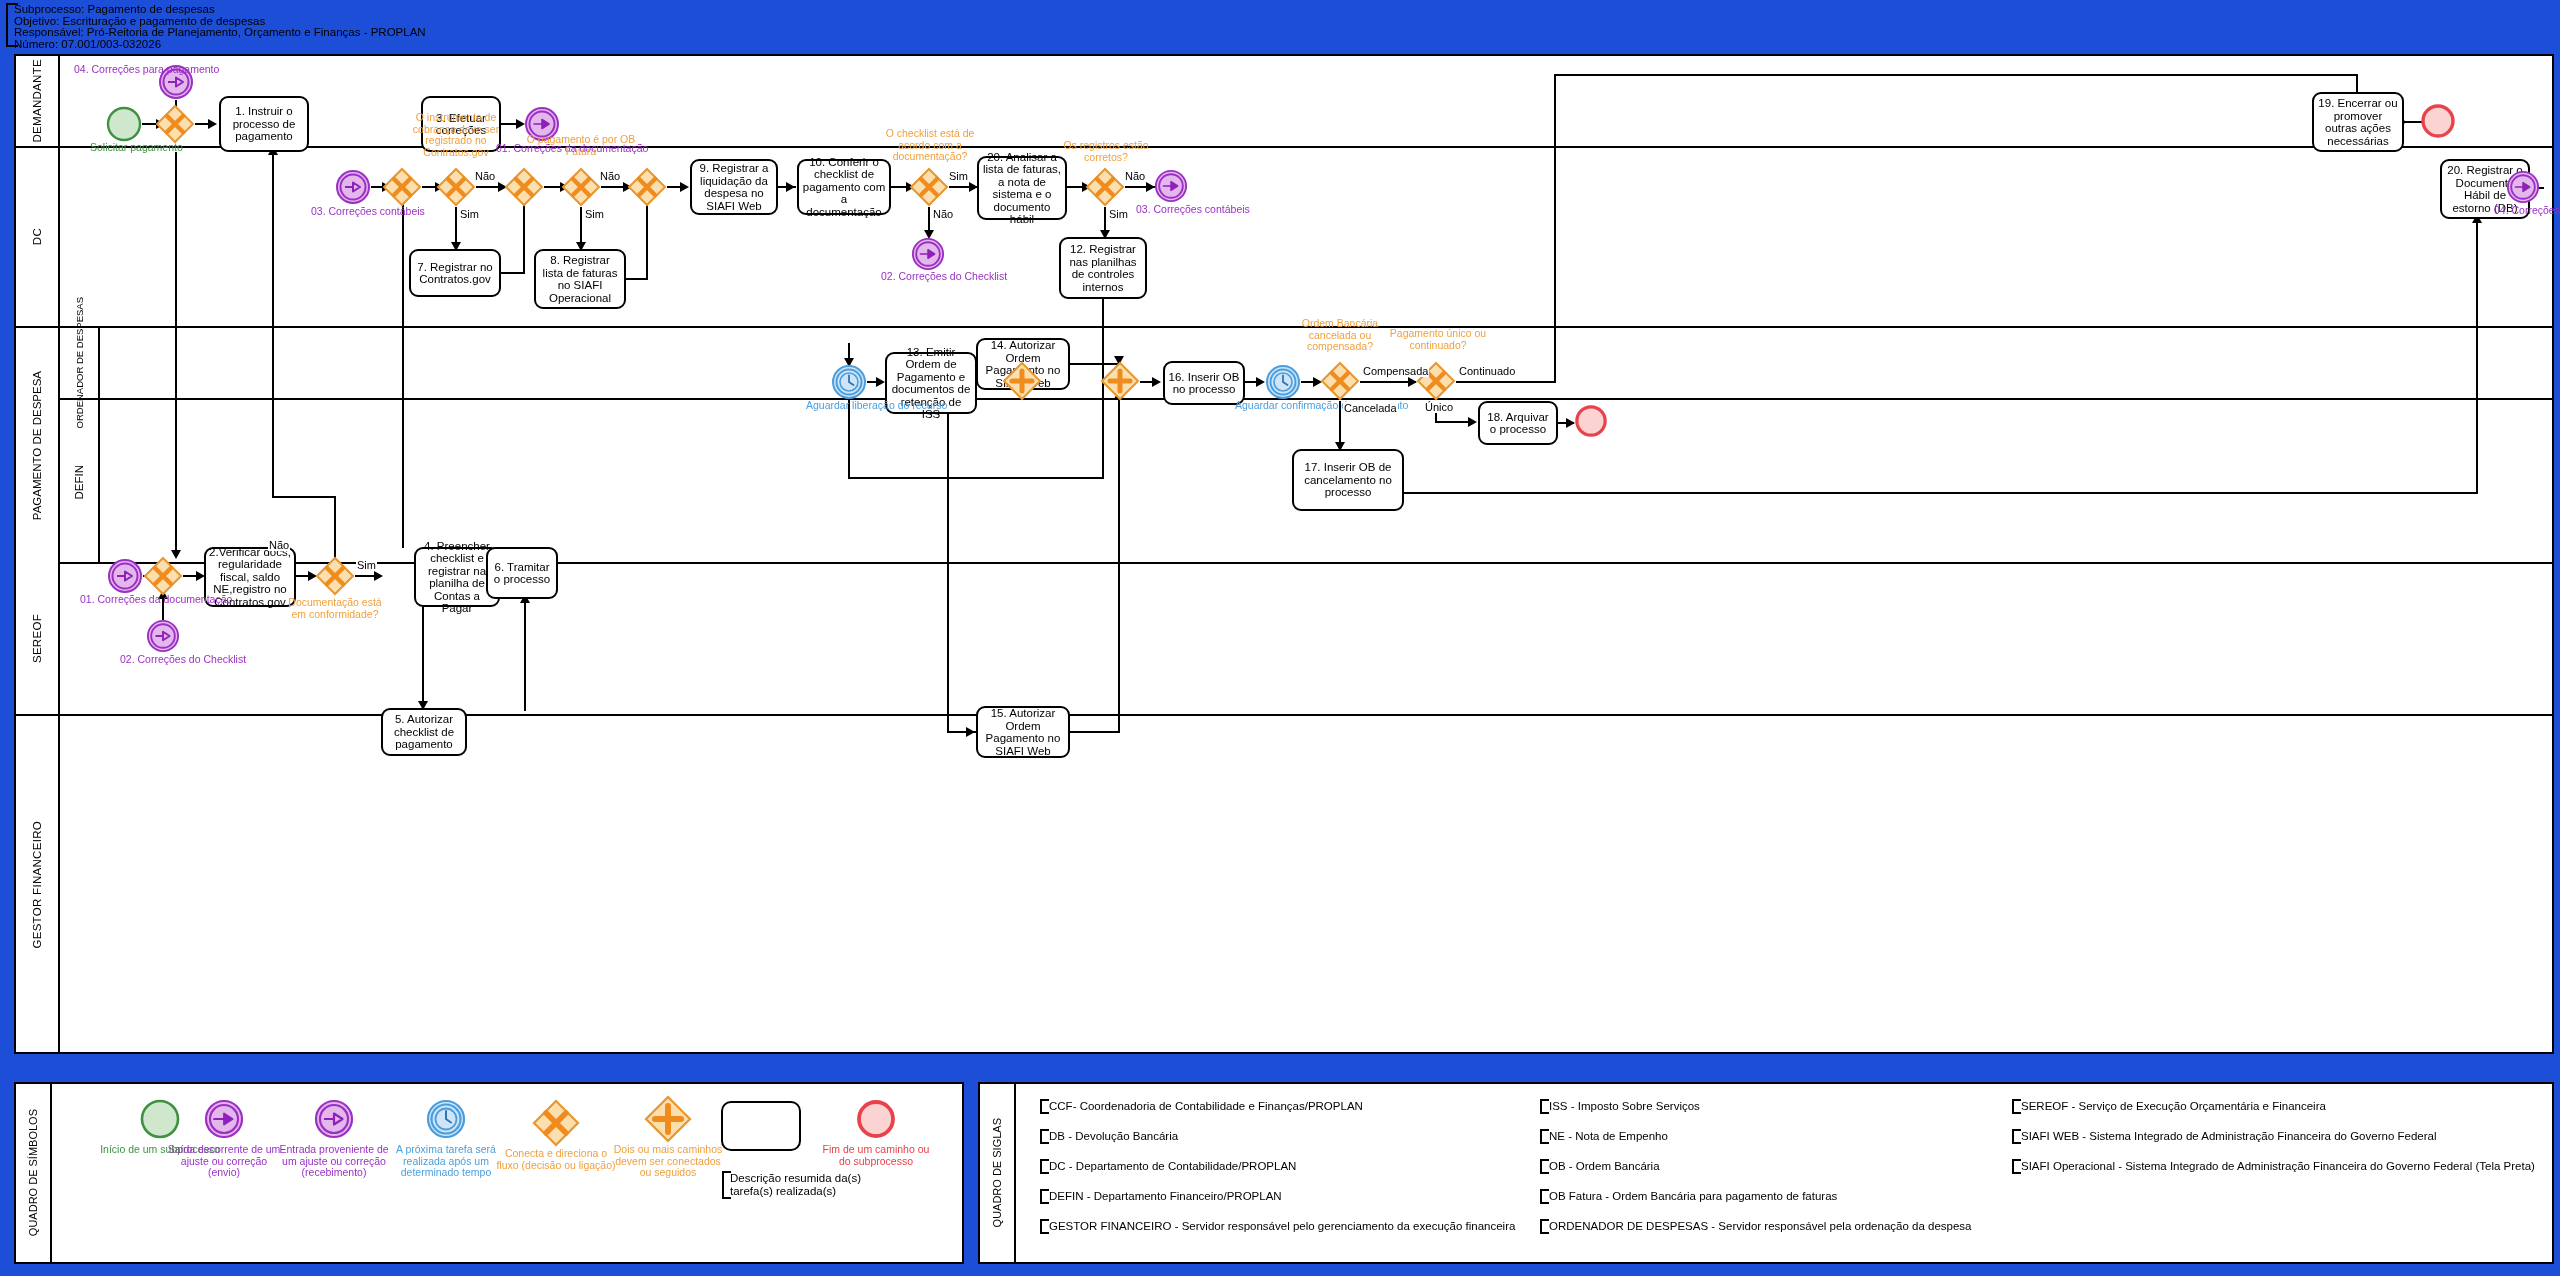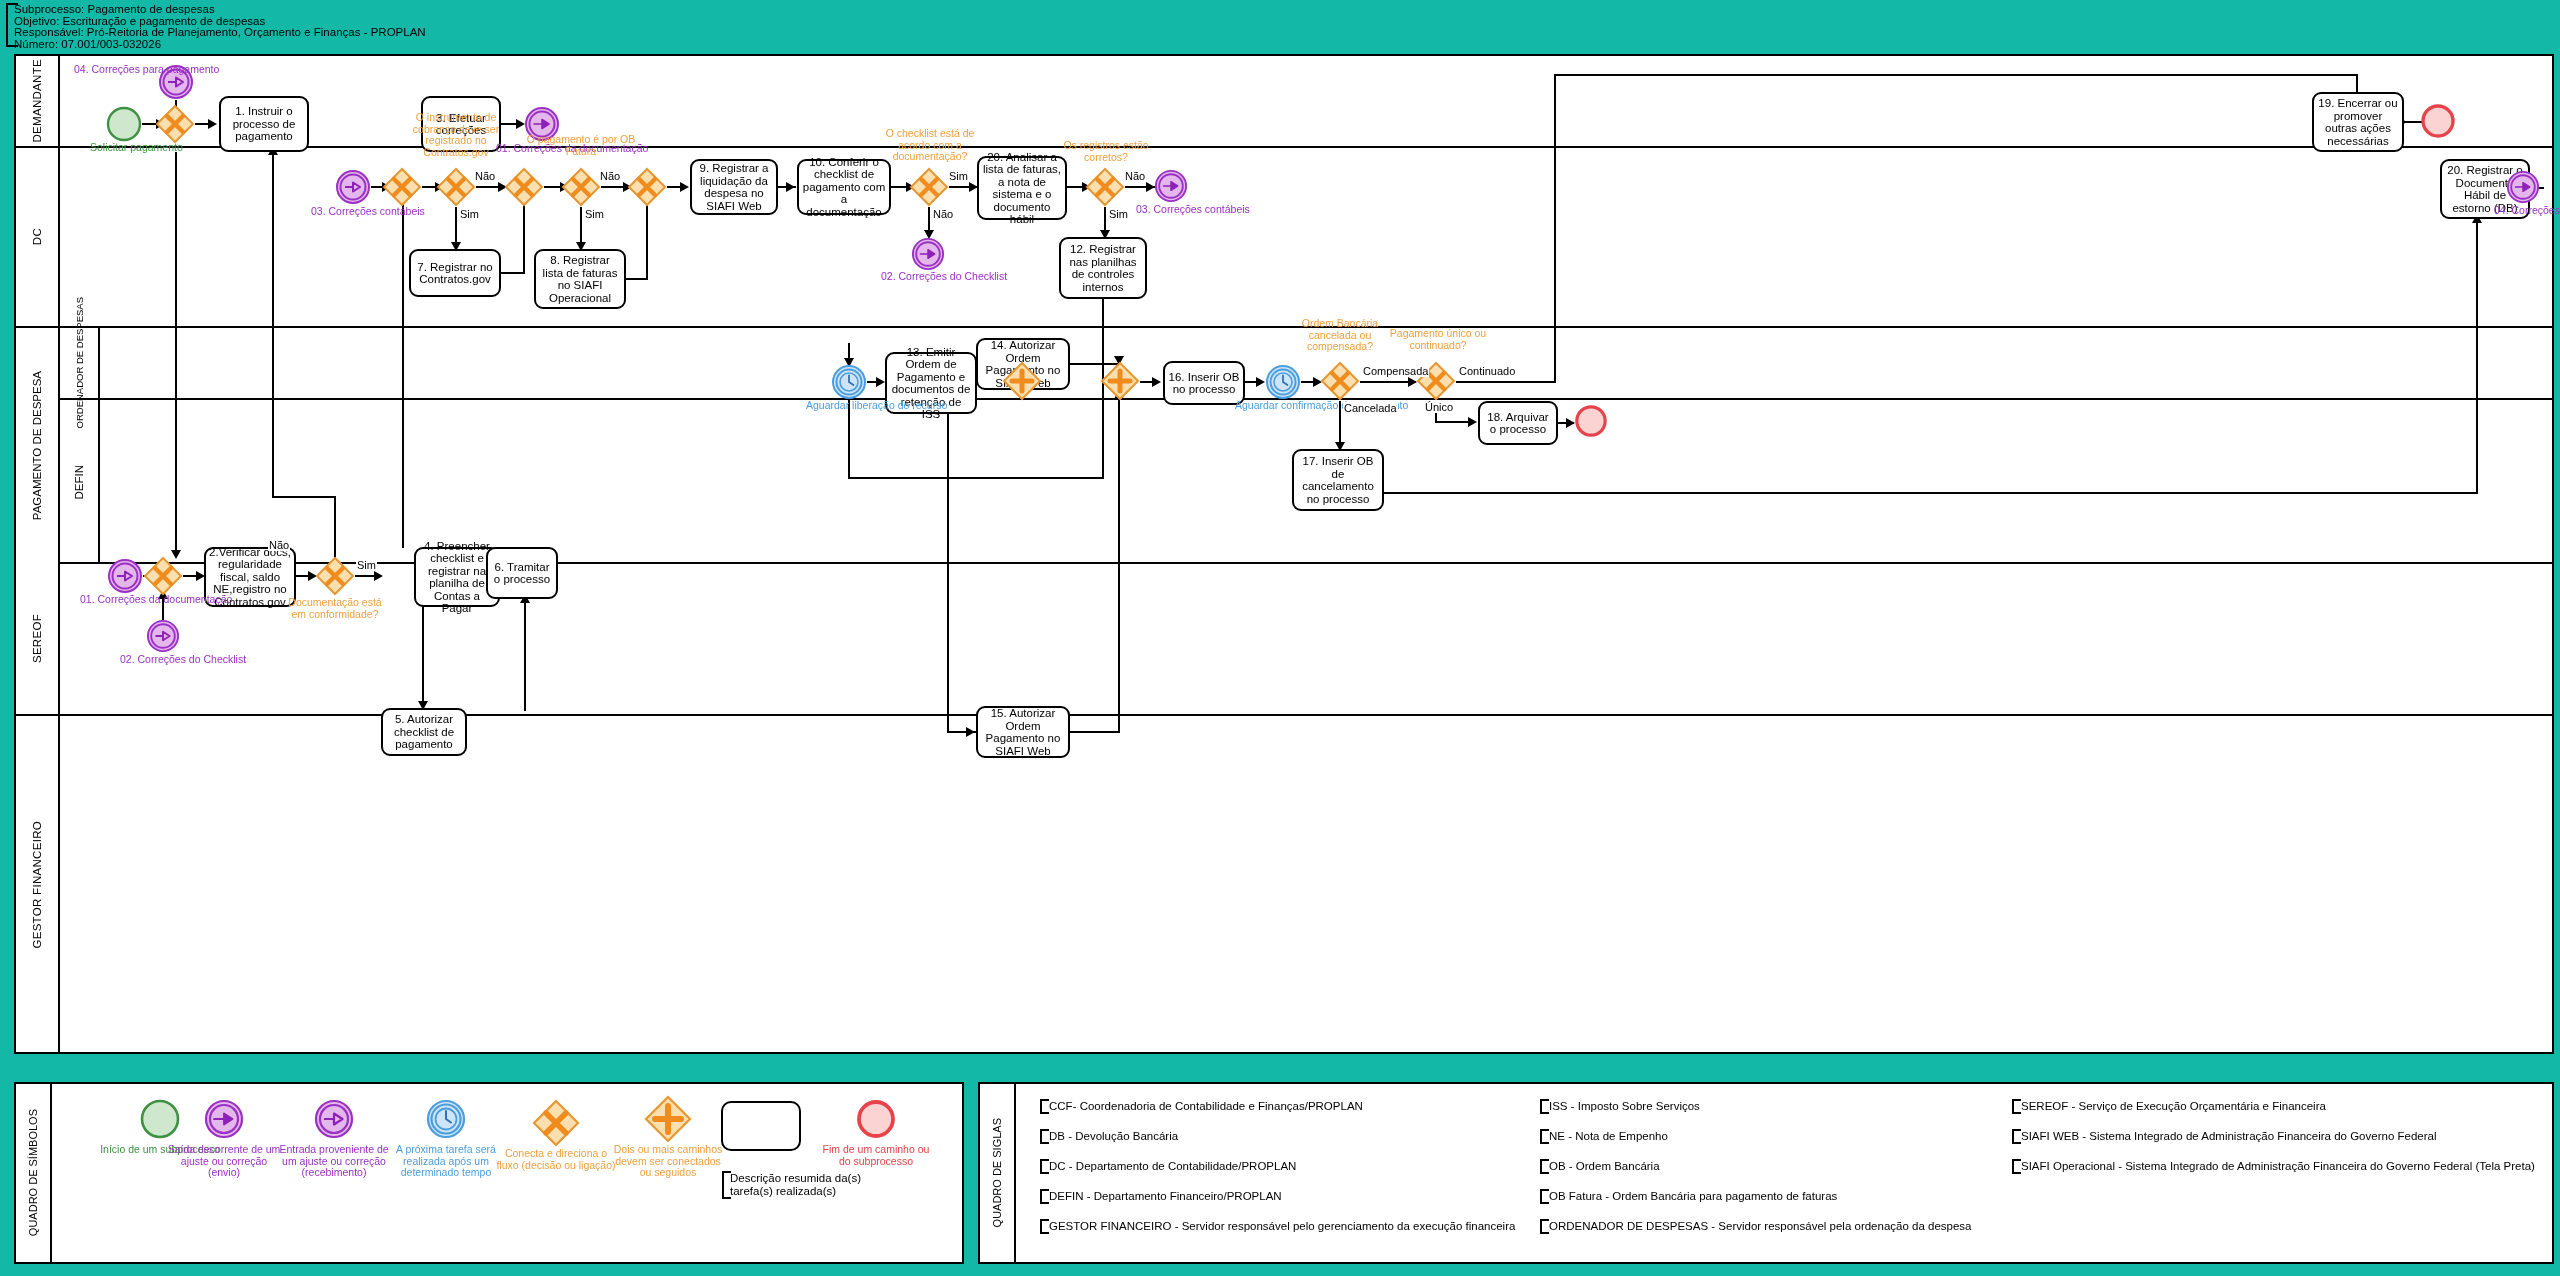--- a/index.html
+++ b/index.html
@@ -5,21 +5,21 @@
   * { box-sizing: border-box; }
   html, body {
     margin: 0; padding: 0;
     background: #ffffff;
     font-family: "Liberation Sans", sans-serif;
   }
   #page {
     position: relative;
     width: 2560px;
     height: 1276px;
-    background: #14b8a6;
+    background: #1d4ed8;
     overflow: hidden;
   }
 
   
   #header {
     position: absolute;
     left: 6px; top: 4px;
     width: 470px; height: 42px;
     border-left: 2px solid #000;
     padding-left: 6px;
@@ -649,21 +649,21 @@
       <span>18. Arquivar o processo</span>
     </div>
     <div class="h" style="left:1542px; top:366px; width:16px;"></div>
     <div class="arrow ar-r" style="left:1550px; top:362px;"></div>
     <div class="ev" style="left:1558px; top:348px;">
       <svg width="34" height="34" viewBox="0 0 36 36">
         <circle cx="18" cy="18" r="15" fill="#fbd3d3" stroke="#e8424a" stroke-width="3.4"></circle>
       </svg>
     </div>
 
-    <div class="task" style="left:1276px; top:393px; width:92px; height:62px;text-align:center;">
+    <div class="task" style="left:1276px; top:393px; width:112px; height:62px;text-align:center;">
       <span>17. Inserir OB de cancelamento no processo</span>
     </div>
 
     <div class="h" style="left:1368px; top:436px; width:1094px;"></div>
     <div class="v" style="left:2460px; top:163px; height:275px;"></div>
     <div class="arrow ar-u" style="left:2456px; top:158px;"></div>
 
     <div class="ev" style="left:91px; top:502px;">
       <svg width="36" height="36" viewBox="0 0 36 36">
         <circle cx="18" cy="18" r="16" fill="#e3b6ec" stroke="#9b30c4" stroke-width="2"></circle>

